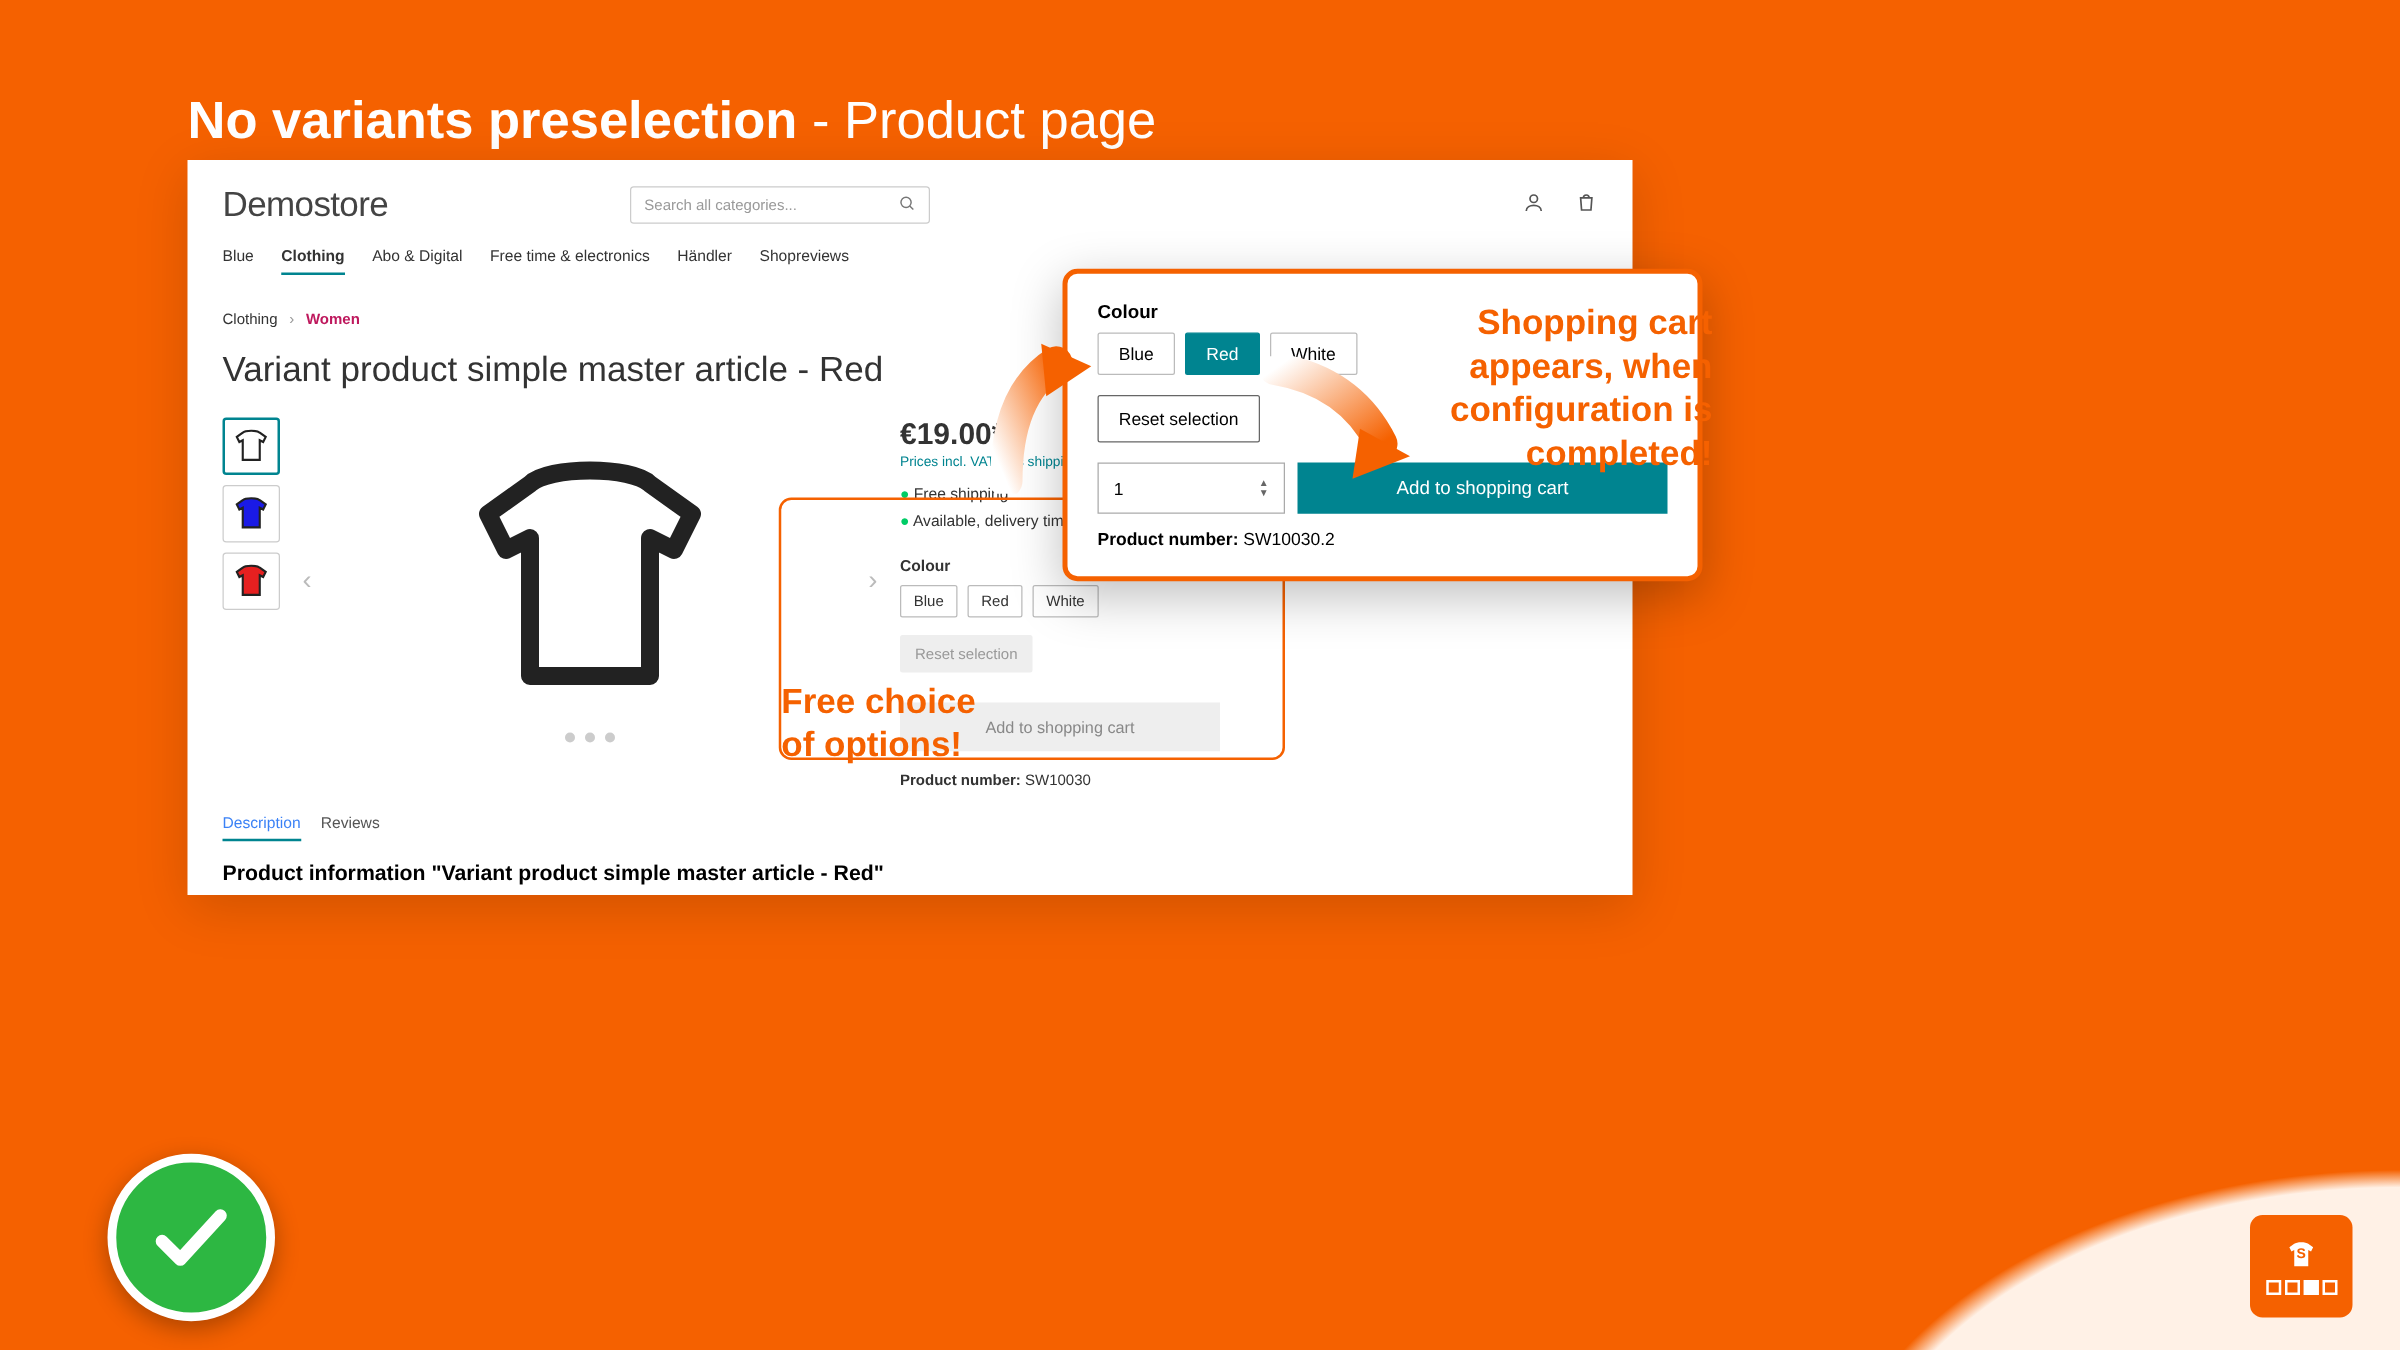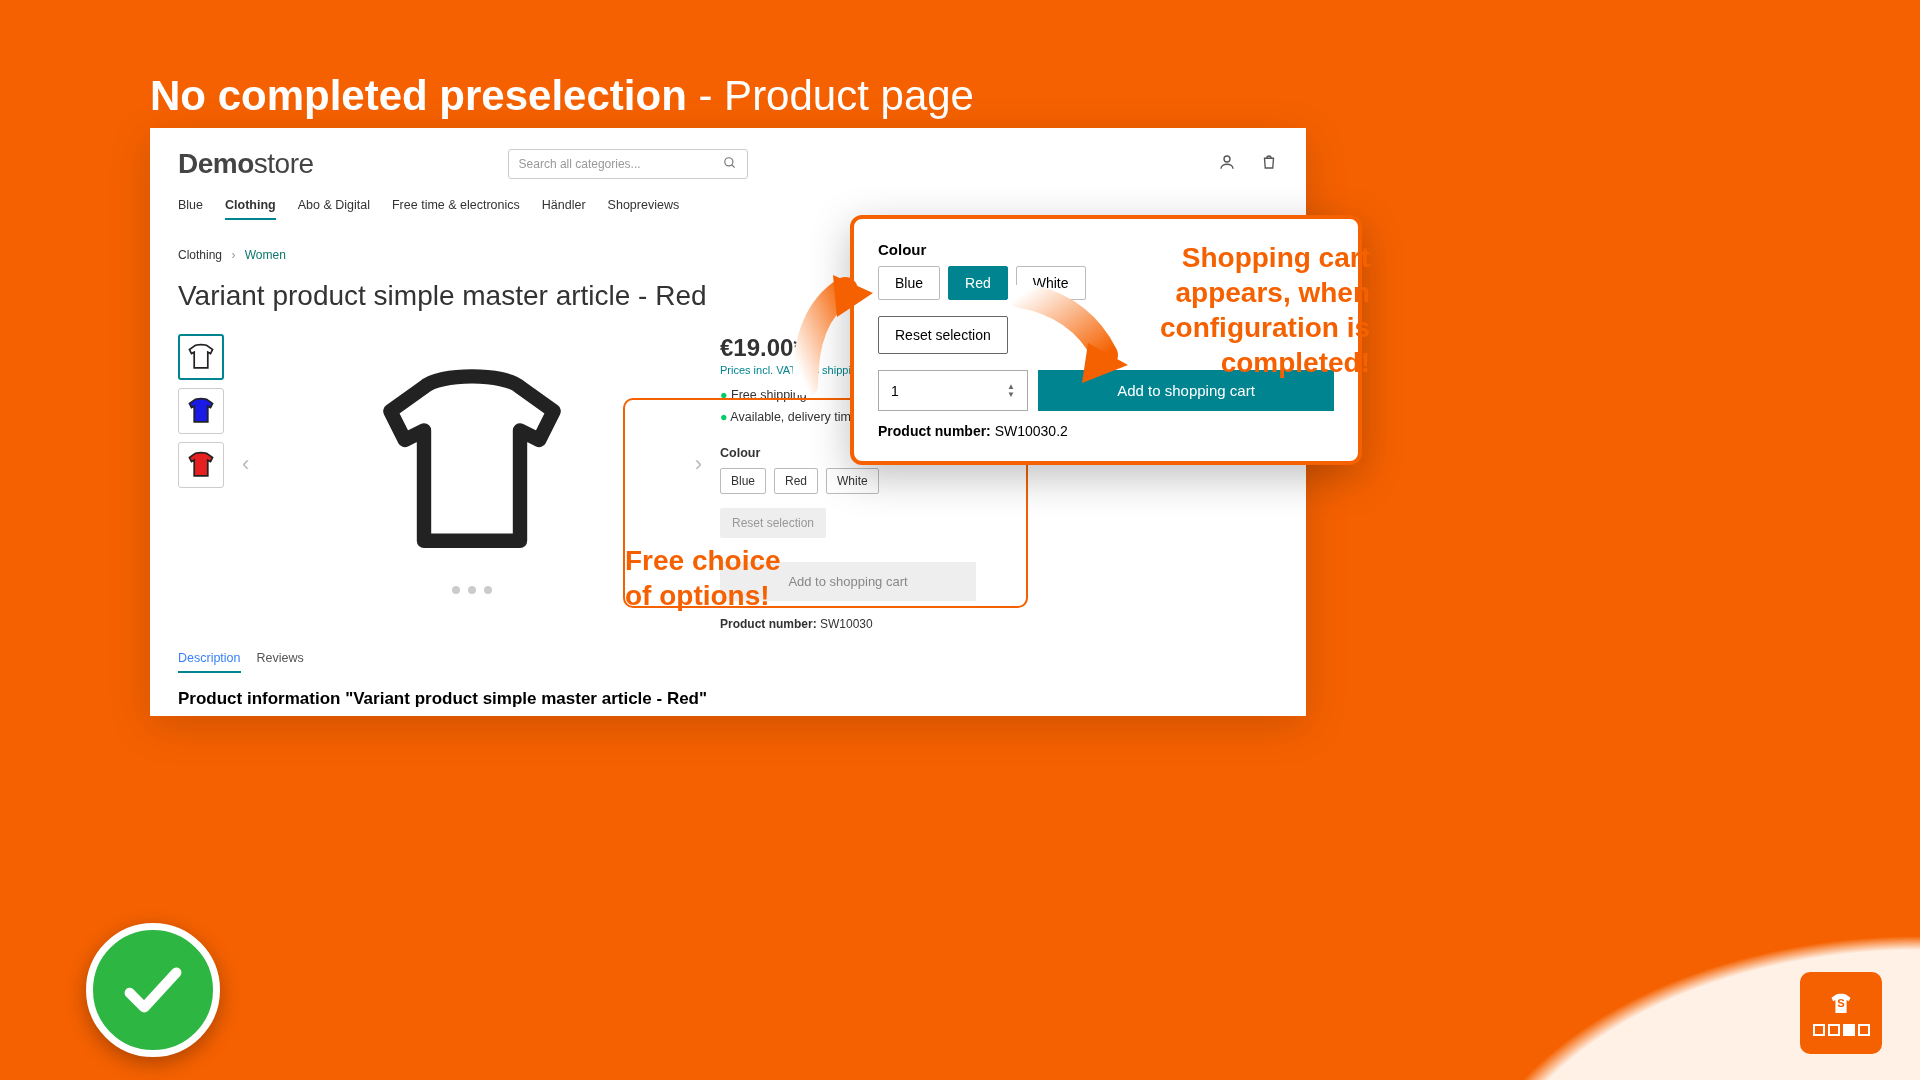--- a/index.html
+++ b/index.html
@@ -39,40 +39,40 @@
   padding: 16px 28px 20px;
   overflow: hidden;
 }
 .header-row {
   display: flex;
   align-items: center;
   gap: 24px;
   height: 40px;
 }
 .logo { font-size: 28px; font-weight: 400; color: #444; letter-spacing: -0.5px; }
-.logo b { font-weight: 700; margin-top: 24px; }
+.logo b { font-weight: 400; margin-top: 24px; }
 .search-box {
   margin-left: 170px;
   width: 240px;
   height: 30px;
   border: 1px solid #ccc;
   border-radius: 3px;
   display: flex;
   align-items: center;
   padding: 0 10px;
   color: #999;
   font-size: 12px;
 }
 .search-box .mag { margin-left: auto; }
 .header-icons { margin-left: auto; display: flex; gap: 24px; color: #555; }
 .nav-row { display: flex; gap: 22px; margin-top: 14px; font-size: 12.5px; color: #333; }
 .nav-item { padding-bottom: 6px; }
 .nav-item.active { font-weight: 600; border-bottom: 2px solid #008490; }
 .breadcrumb { margin-top: 28px; font-size: 12px; color: #333; }
-.breadcrumb .cur { color: #0f766e; font-weight: 400; }
+.breadcrumb .cur { color: #be185d; font-weight: 700; }
 .breadcrumb .chev { margin: 0 6px; color: #999; }
 .product-title { margin-top: 18px; font-size: 28px; font-weight: 400; color: #333; }
 .product-body { display: flex; margin-top: 22px; gap: 18px; }
 .thumbs { display: flex; flex-direction: column; gap: 8px; }
 .thumb {
   width: 46px; height: 46px; border: 1px solid #ccc; border-radius: 3px;
   display: flex; align-items: center; justify-content: center;
 }
 .thumb.sel { border: 2px solid #008490; }
 .gallery {
@@ -180,21 +180,21 @@
 .plugin-badge .sq.f { background: #fff; }
 .updown { display:flex; flex-direction:column; font-size:8px; line-height:8px; color:#666;}
 svg.shirt { display:block; }
 </style>
 </head>
 <body>
 
 <div class="bg-swoosh"></div>
 
 <div class="slide-title">
-  <span class="bold">No completed preselection</span><span> - Product page</span>
+  <span class="bold">No variants preselection</span><span> - Product page</span>
 </div>
 
 <div class="store-card">
   <div class="header-row">
     <div class="logo"><b>Demo</b><span>store</span></div>
     <div class="search-box">
       <span>Search all categories...</span>
       <span class="mag">
         <svg width="14" height="14" viewBox="0 0 24 24" fill="none" stroke="#777" stroke-width="2">
             <circle cx="10" cy="10" r="7"></circle>

